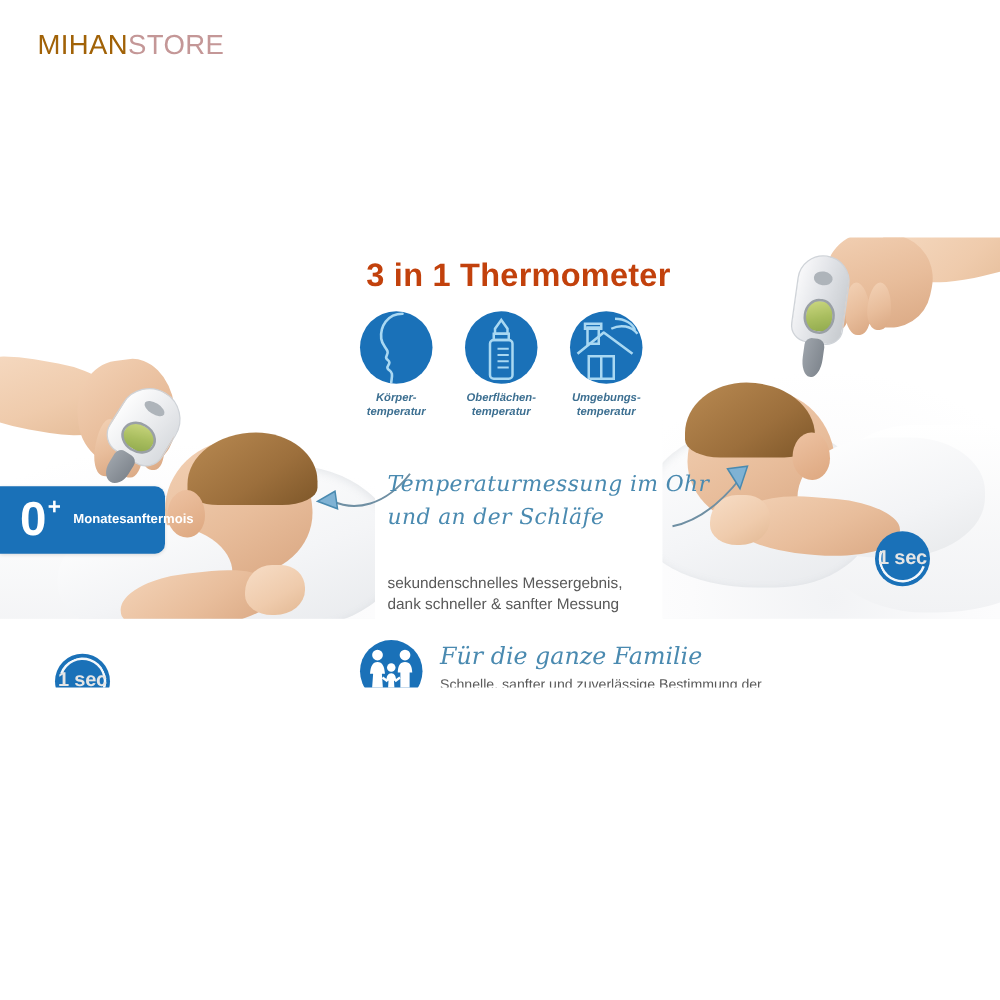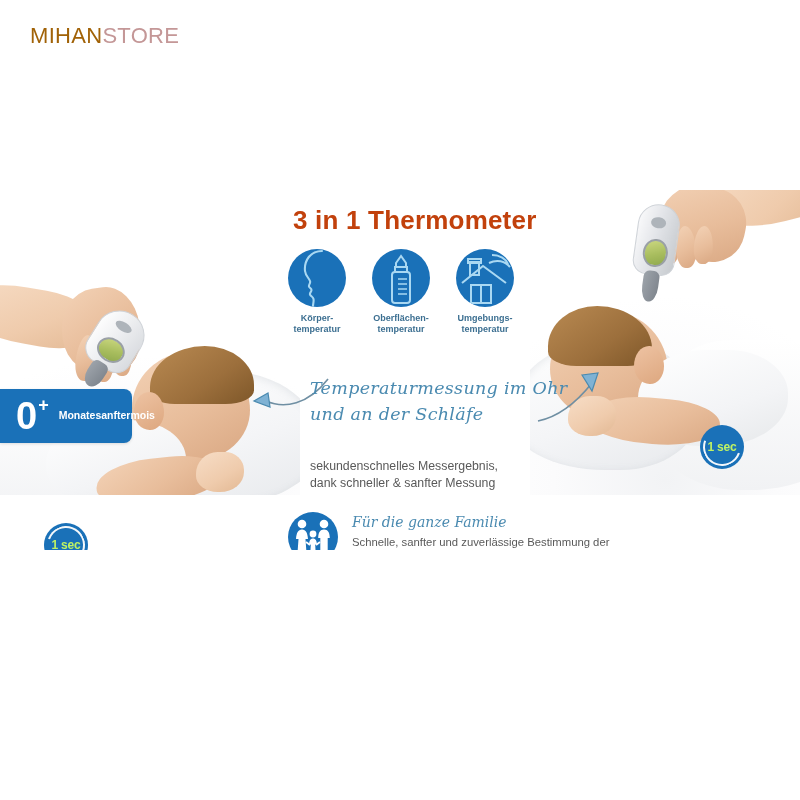--- a/index.html
+++ b/index.html
@@ -165,42 +165,42 @@
     position: absolute; inset: 3px;
     border: 2px solid #ffffff;
     border-radius: 50%;
     border-right-color: transparent;
     border-top-color: transparent;
     transform: rotate(-25deg);
     opacity: 0.95;
   }
   .sec-badge .txt {
     position: relative;
-    color: #bef264; font-size: 12px; font-weight: 700;
+    color: #e5e5e5; font-size: 16px; font-weight: 700;
     letter-spacing: -0.2px; z-index: 2;
   }
   .sec-badge.outline { background: #1a71b8; }
   #sec-left  { left: 44px;  top: 348px; }
   #sec-right { left: 700px; top: 250px; }
 
   
   #center {
     position: absolute; left: 275px; top: 30px;
     width: 400px;
   }
   #headline {
     color: #c2410c;
     font-size: 26px; font-weight: 700;
     letter-spacing: 0.2px;
     margin-left: 18px;
   }
 
   
   #features {
-    display: flex; gap: 20px; margin-top: 13px; margin-left: 10px;
+    display: flex; gap: 20px; margin-top: 13px; margin-left: 10px; font-style: italic;
   }
   .feature { width: 64px; text-align: center; }
   .feature .circle {
     width: 58px; height: 58px; border-radius: 50%;
     background: #1a71b8;
     margin: 0 auto;
     position: relative; overflow: hidden;
   }
   .feature .label {
     margin-top: 6px;
@@ -230,21 +230,21 @@
   }
   #family-icon {
     width: 50px; height: 50px; border-radius: 50%;
     background: #1a71b8; position: relative; flex: 0 0 auto;
     overflow: hidden;
   }
   #family-text { padding-top: 2px; }
   #family-title {
     color: #4a8ab0;
     font-family: "DejaVu Serif", serif;
-    font-style: italic; font-size: 14px;
+    font-style: italic; font-size: 19px;
     margin-bottom: 4px;
   }
   #family-desc { color: #595959; font-size: 11.3px; line-height: 1.42; }
 
   
   .arrow-svg { position: absolute; }
 </style>
 </head>
 <body>
 

